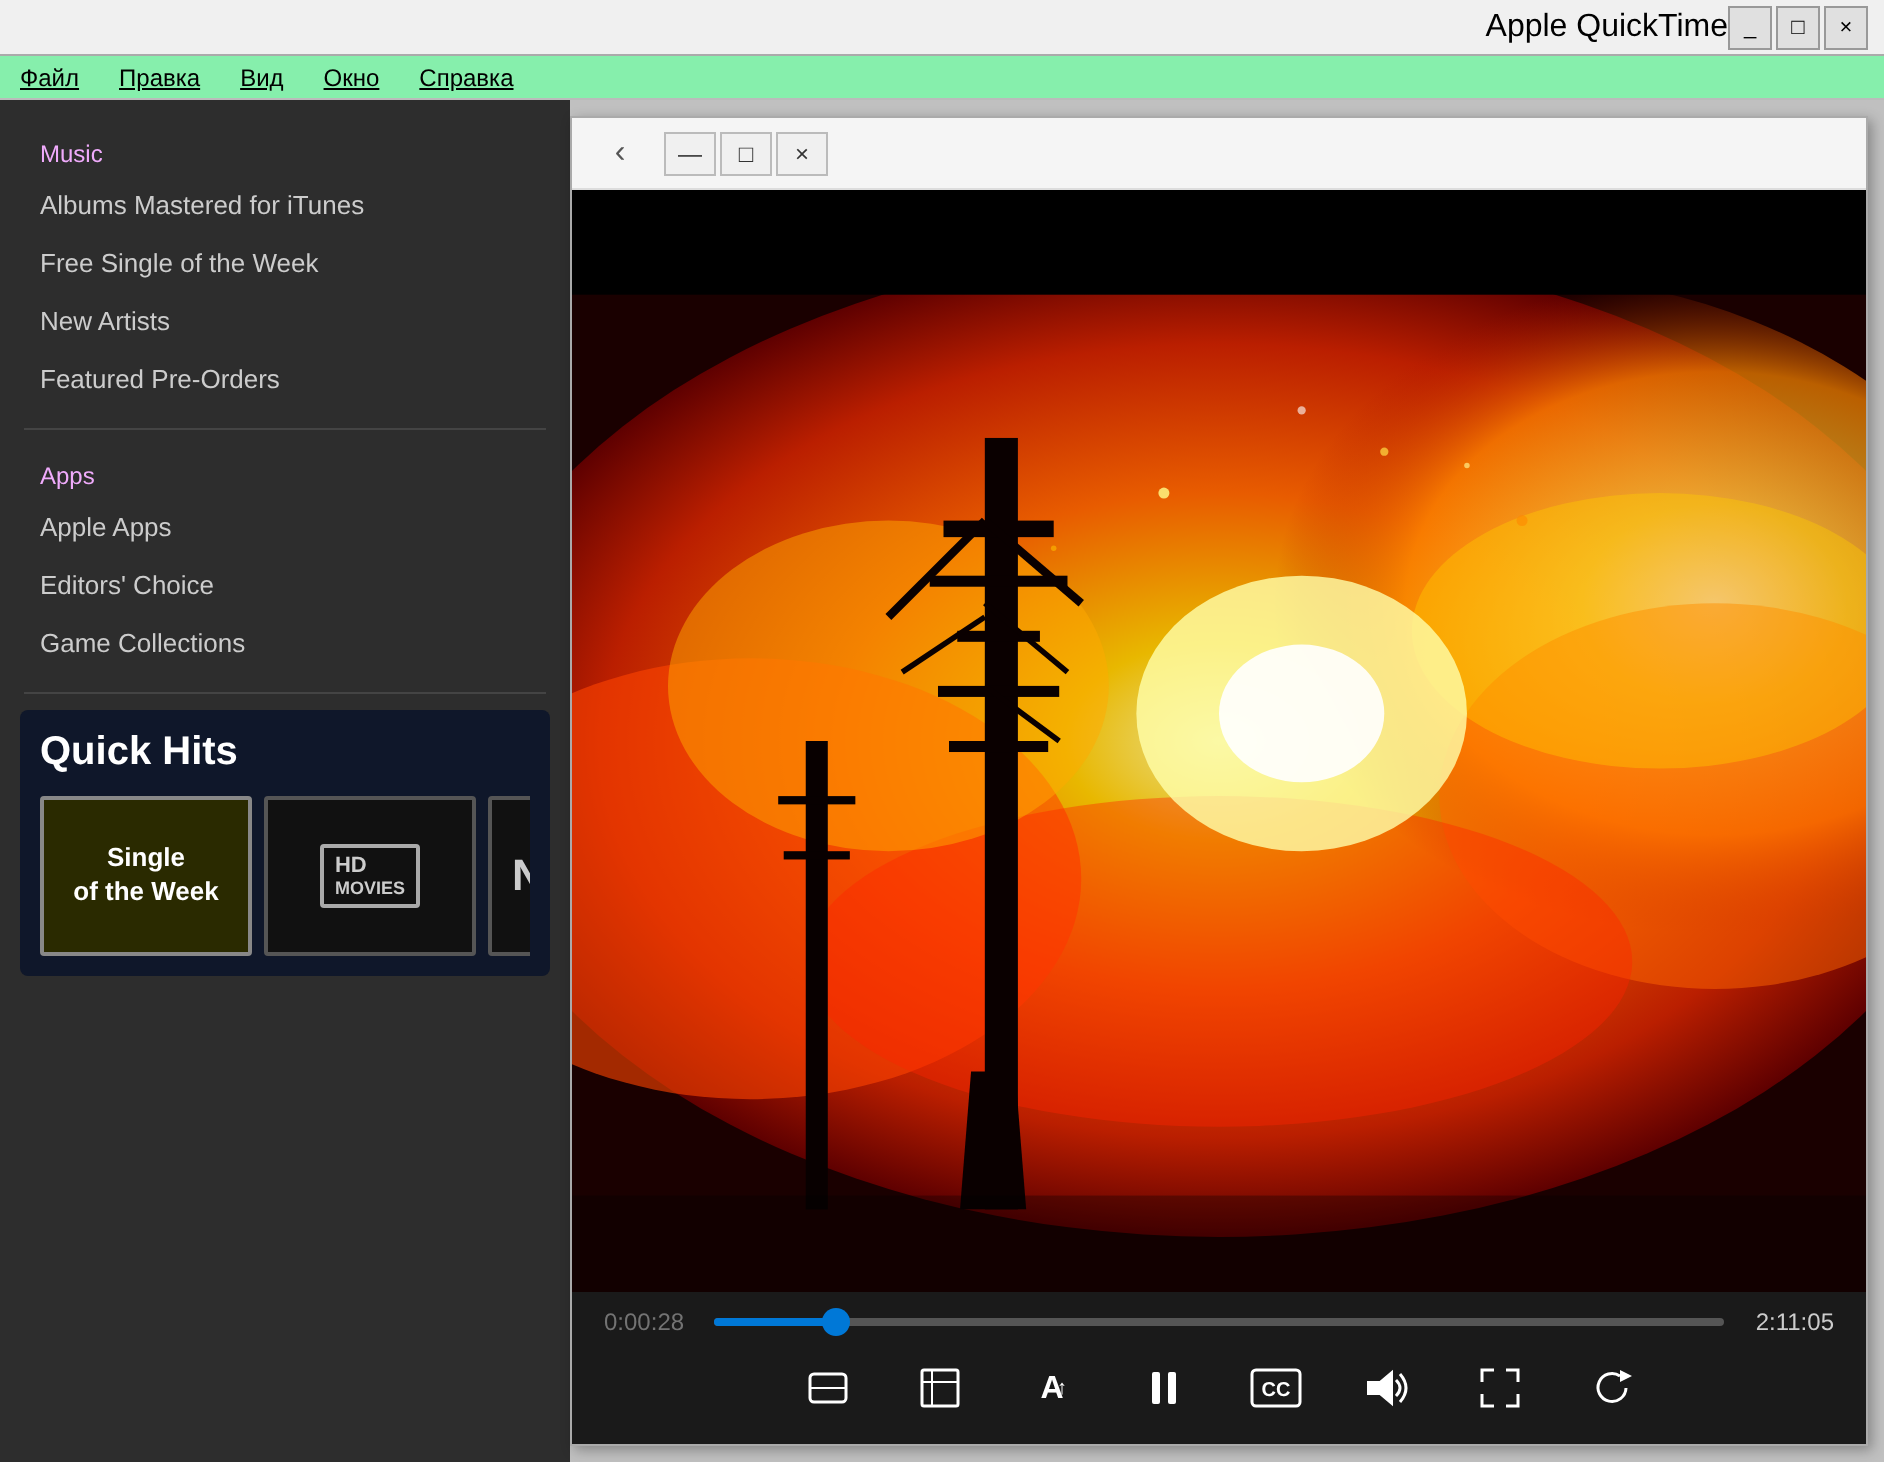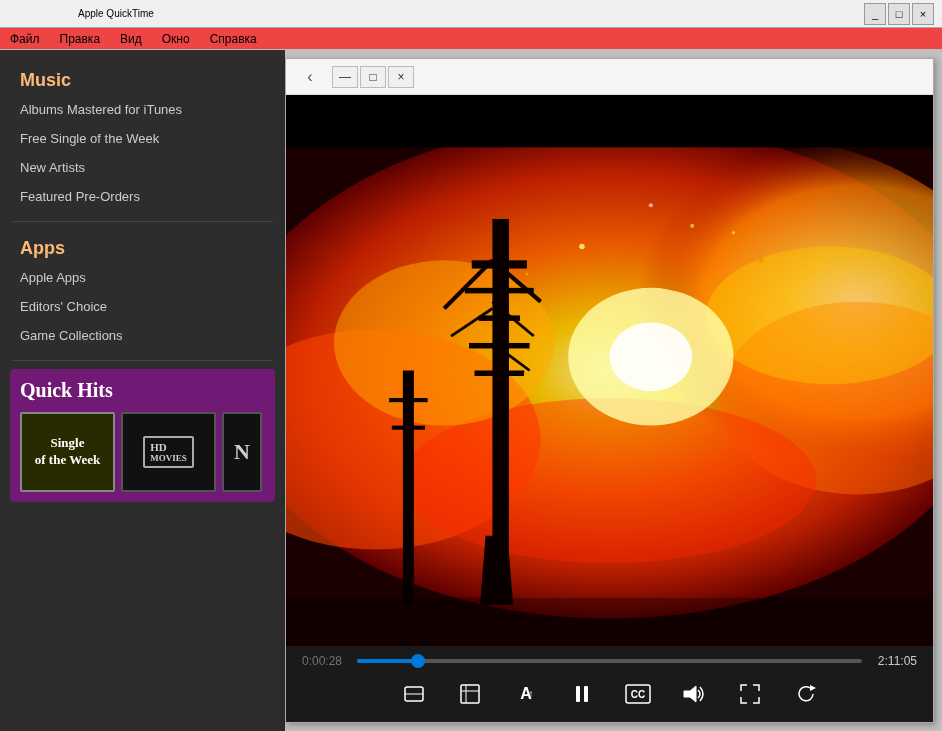--- a/index.html
+++ b/index.html
@@ -16,49 +16,50 @@
       background: #f0f0f0;
       height: 28px;
       display: flex;
       align-items: center;
       justify-content: space-between;
       border-bottom: 1px solid #aaa;
       padding: 0 8px;
     }
     .title-bar-title {
       flex: 1;
-      text-align: left;
-      font-size: 10px;
+      text-align: right;
+      font-size: 16px;
       font-weight: normal;
     }
     .title-bar-controls {
       display: flex;
       gap: 2px;
     }
     .title-btn {
       width: 22px;
       height: 22px;
       border: 1px solid #999;
       background: #e0e0e0;
       cursor: pointer;
       font-size: 11px;
       display: flex;
       align-items: center;
       justify-content: center;
     }
 
     
     .menu-bar {
-      background: #ef4444;
+      background: #86efac;
       height: 22px;
       display: flex;
       align-items: center;
       padding: 0 4px;
       border-bottom: 1px solid #bbb;
       gap: 8px;
+      text-decoration: underline;
     }
     .menu-item {
       font-size: 12px;
       padding: 2px 6px;
       cursor: pointer;
     }
 
     
     .main-layout {
       display: flex;
@@ -72,61 +73,60 @@
       overflow-y: auto;
       flex-shrink: 0;
       padding: 12px 0;
     }
 
     .sidebar-section {
       margin-bottom: 10px;
     }
 
     .sidebar-section-header {
-      color: #fdba74;
-      font-size: 18px;
-      font-weight: bold;
+      color: #f0abfc;
+      font-size: 12px;
+      font-weight: normal;
       padding: 8px 20px 4px 20px;
     }
 
     .sidebar-item {
       color: #cccccc;
       font-size: 13px;
       padding: 7px 20px;
       cursor: pointer;
       display: block;
     }
 
     .sidebar-divider {
       height: 1px;
       background: #444;
       margin: 8px 12px;
     }
 
     
     .quick-hits-section {
-      background: #701a75;
+      background: #0f172a;
       margin: 8px 10px;
       border-radius: 4px;
       padding: 10px;
-      font-family: Liberation Serif, serif;
     }
     .quick-hits-title {
       color: #ffffff;
       font-size: 20px;
       font-weight: bold;
       margin-bottom: 10px;
     }
     .quick-hits-thumbnails {
       display: flex;
       gap: 6px;
       overflow: hidden;
     }
     .thumb {
-      width: 95px;
+      width: 106px;
       height: 80px;
       background: #111;
       border-radius: 2px;
       display: flex;
       align-items: center;
       justify-content: center;
       cursor: pointer;
       flex-shrink: 0;
       border: 2px solid #555;
     }

